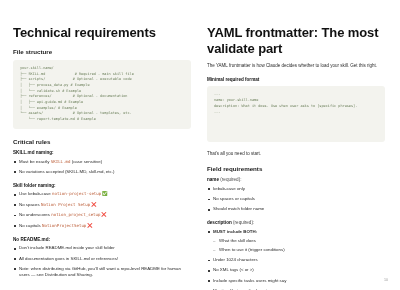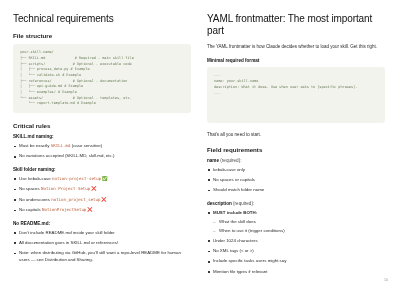--- a/index.html
+++ b/index.html
@@ -26,23 +26,23 @@
     display: flex;
     gap: 16px;
     align-items: flex-start;
   }
   .col {
     width: 178px;
     flex: 0 0 178px;
   }
 
   h2.section-title {
-    font-size: 10px;
-    font-weight: normal;
-    margin: 4px 0 7px 0;
+    font-size: 13px;
+    font-weight: bold;
+    margin: 16px 0 7px 0;
     letter-spacing: -0.1px;
     color: #111;
     line-height: 1.2;
   }
   h3.sub-title {
     font-size: 6.2px;
     font-weight: bold;
     margin: 0 0 5px 0;
     color: #1a1a1a;
     line-height: 1.2;
@@ -207,21 +207,21 @@
             <li><span>Don't include README.md inside your skill folder</span></li>
             <li><span>All documentation goes in SKILL.md or references/</span></li>
             <li><span>Note: when distributing via GitHub, you'll still want a repo-level README for human users — see Distribution and Sharing.</span></li>
           </ul>
         </div>
 
     </div>
 
     <div class="col">
 
-      <h2 class="section-title">YAML frontmatter: The most important part</h2>
+      <h2 class="section-title">YAML frontmatter: The most validate part</h2>
 
       <p class="para">The YAML frontmatter is how Claude decides whether to load your skill. Get this right.</p>
 
       <h4 class="rule-title">Minimal required format</h4>
 
       <div class="codeblock yaml">---
 name: your-skill-name
 description: What it does. Use when user asks to [specific phrases].
 ---</div>
 

